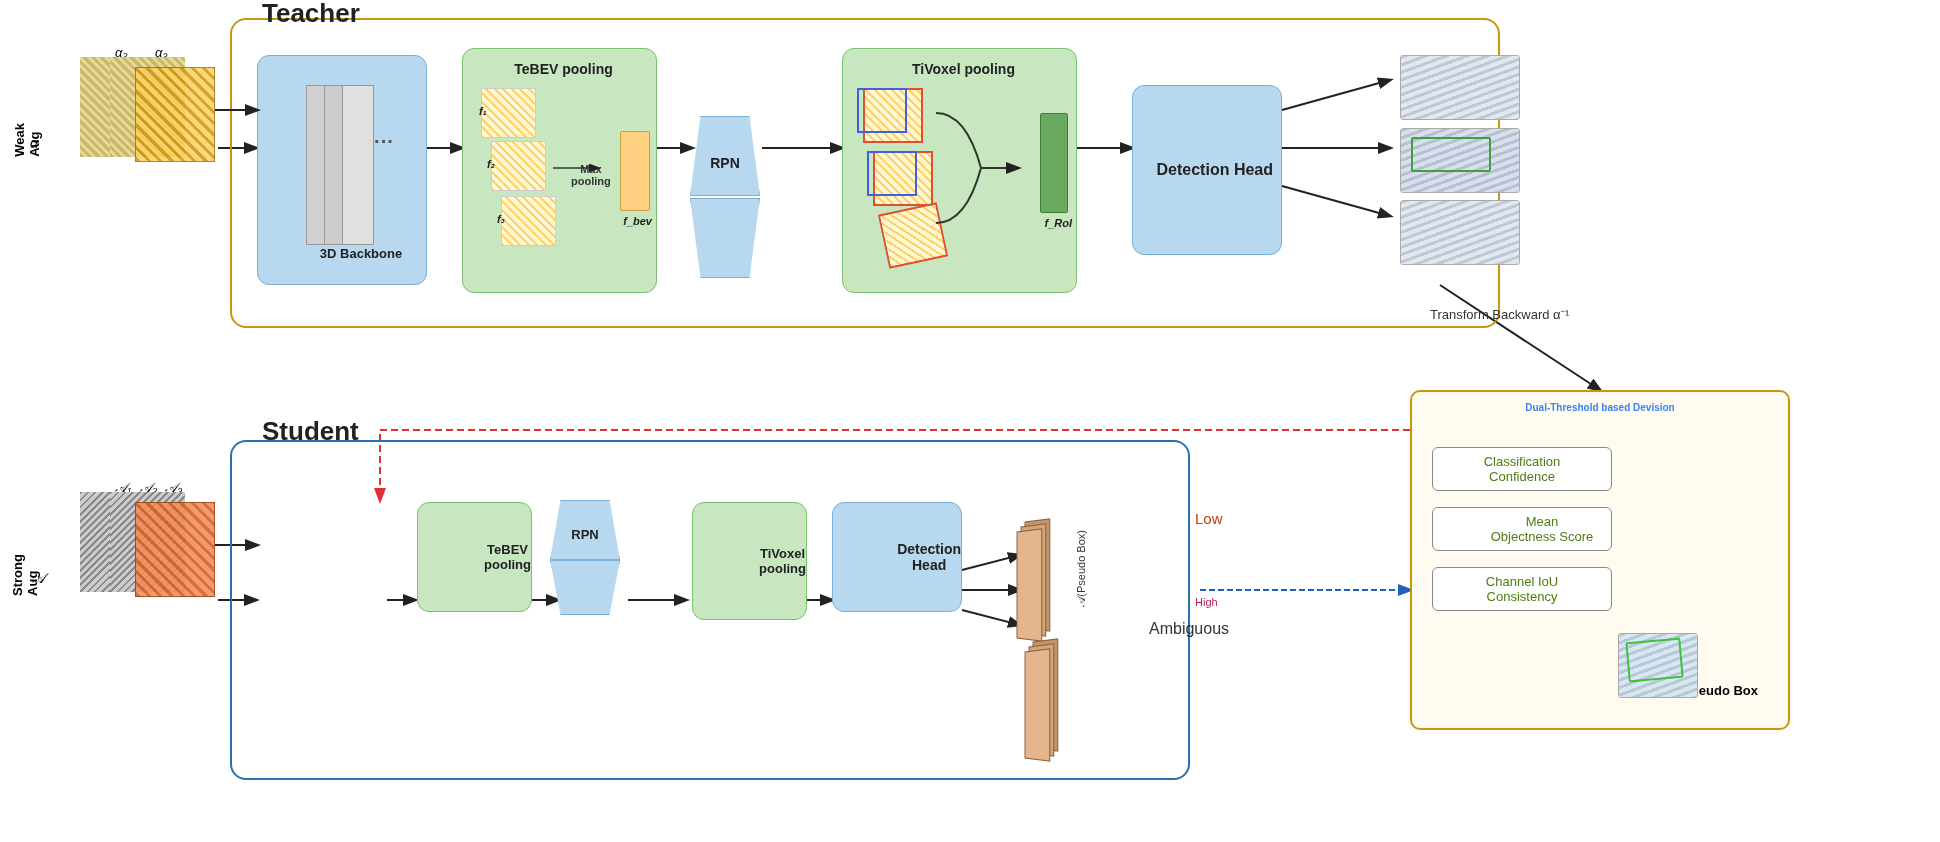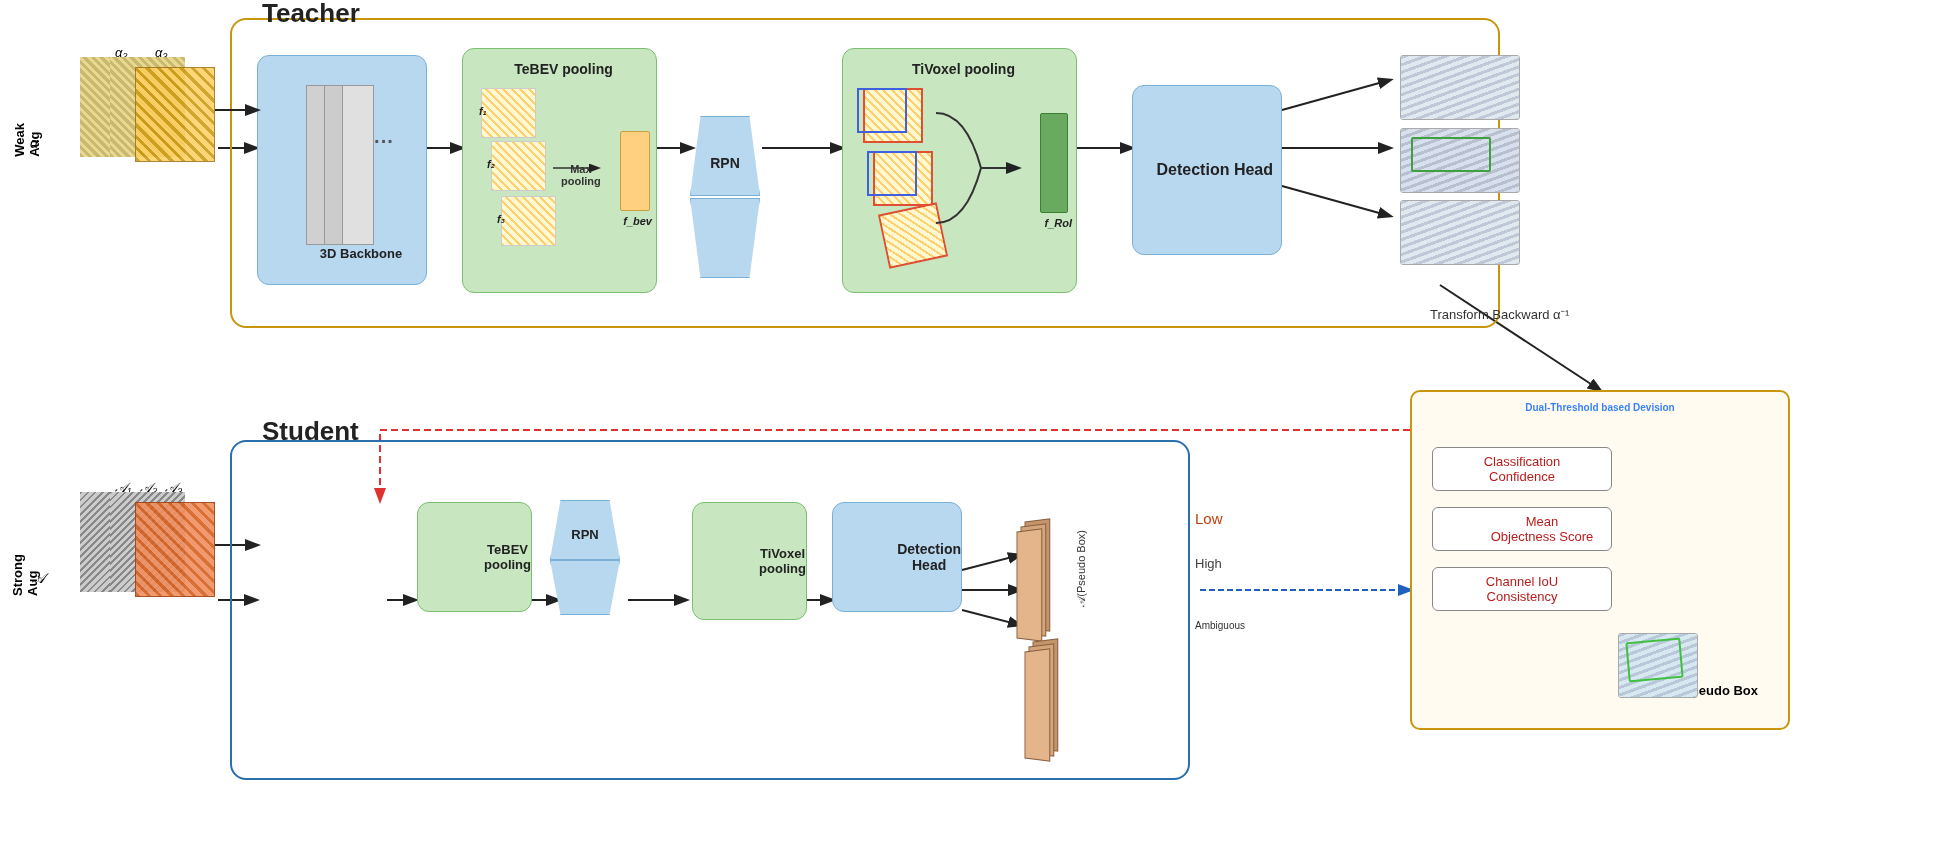--- a/index.html
+++ b/index.html
@@ -116,21 +116,21 @@
     }
     .dual-item {
       position: absolute;
       border: 1.5px solid #888;
       border-radius: 6px;
       background: #fff;
       width: 180px; height: 44px;
       display: flex; align-items: center; justify-content: center;
       text-align: center;
       font-size: 13px;
-      color: #b91c1c;
+      color: #4d7c0f;
     }
 
     
     .arrow-svg {
       position: absolute;
       top: 0; left: 0;
       width: 1940px; height: 842px;
       pointer-events: none;
     }
 
@@ -265,21 +265,21 @@
       <div style="position:absolute;top:88px;left:20px;width:55px;height:50px;background:#fffbe6;border:1px solid #ccc;">
         <span style="display:block;width:100%;height:100%;background:repeating-linear-gradient(45deg,#ffd070 0,#ffd070 2px,#fff8d0 2px,#fff8d0 6px);"></span>
       </div>
       <div style="position:absolute;top:105px;left:16px;font-size:11px;font-style:italic;">f₂</div>
 
       <div style="position:absolute;top:143px;left:30px;width:55px;height:50px;background:#fffbe6;border:1px solid #ccc;">
         <span style="display:block;width:100%;height:100%;background:repeating-linear-gradient(45deg,#ffd070 0,#ffd070 2px,#fff8d0 2px,#fff8d0 6px);"></span>
       </div>
       <div style="position:absolute;top:160px;left:26px;font-size:11px;font-style:italic;">f₃</div>
 
-      <div style="position:absolute;top:110px;left:90px;font-size:11px;color:#333;white-space:pre-line;text-align:center;">Max
+      <div style="position:absolute;top:110px;left:100px;font-size:11px;color:#333;white-space:pre-line;text-align:center;">Max
 pooling</div>
       <svg style="position:absolute;top:100px;left:82px;" width="60" height="30">
         <line x1="0" y1="15" x2="45" y2="15" stroke="#333" stroke-width="1.5" marker-end="url(#arr)"></line>
       </svg>
 
       <div style="position:absolute;top:78px;right:6px;width:30px;height:80px;background:#ffd080;border:1px solid #c8a040;border-radius:2px;"></div>
       <div style="position:absolute;top:162px;right:4px;font-size:11px;font-style:italic;">f_bev</div>
     </div>
   </div>
 
@@ -408,22 +408,22 @@
   <div style="position:relative;width:30px;height:120px;margin-left:8px;display:inline-block;vertical-align:top;">
     <div style="position:absolute;top:0;left:4px;width:26px;height:110px;background:#c4956a;border:1px solid #8a6040;transform:perspective(60px) rotateY(-8deg);"></div>
     <div style="position:absolute;top:5px;left:0;width:26px;height:110px;background:#d4a57a;border:1px solid #8a6040;transform:perspective(60px) rotateY(-8deg);"></div>
     <div style="position:absolute;top:10px;left:-4px;width:26px;height:110px;background:#e4b58a;border:1px solid #8a6040;transform:perspective(60px) rotateY(-8deg);"></div>
   </div>
   
   <div style="position:absolute;top:10px;left:55px;writing-mode:vertical-rl;transform:rotate(180deg);font-size:11px;color:#333;white-space:nowrap;">𝒜(Pseudo Box)</div>
 </div>
 
 <div style="position:absolute;top:510px;left:1195px;font-size:15px;color:#c2410c;">Low</div>
-<div style="position:absolute;top:556px;left:1195px;font-size:13px;color:#404040;">High</div>
-<div style="position:absolute;top:620px;left:1195px;font-size:10px;color:#333;">Ambiguous</div>
+<div style="position:absolute;top:596px;left:1195px;font-size:11px;color:#be185d;">High</div>
+<div style="position:absolute;top:620px;left:1149px;font-size:16px;color:#333;">Ambiguous</div>
 
 <div class="car-img" style="top:55px;left:1400px;width:120px;height:65px;">
   <div style="width:100%;height:100%;background:repeating-linear-gradient(160deg,#c0c8d8 0,#c0c8d8 3px,#e0e8f0 3px,#e0e8f0 7px);"></div>
 </div>
 <div class="car-img" style="top:128px;left:1400px;width:120px;height:65px;">
   <div style="width:100%;height:100%;background:repeating-linear-gradient(160deg,#b8c0d0 0,#b8c0d0 3px,#d8e0ee 3px,#d8e0ee 7px);"></div>
   <div style="position:absolute;top:8px;left:10px;width:80px;height:35px;border:2px solid #40a040;border-radius:2px;"></div>
 </div>
 <div class="car-img" style="top:200px;left:1400px;width:120px;height:65px;">
   <div style="width:100%;height:100%;background:repeating-linear-gradient(160deg,#c0c8d8 0,#c0c8d8 3px,#e0e8f0 3px,#e0e8f0 7px);"></div>

